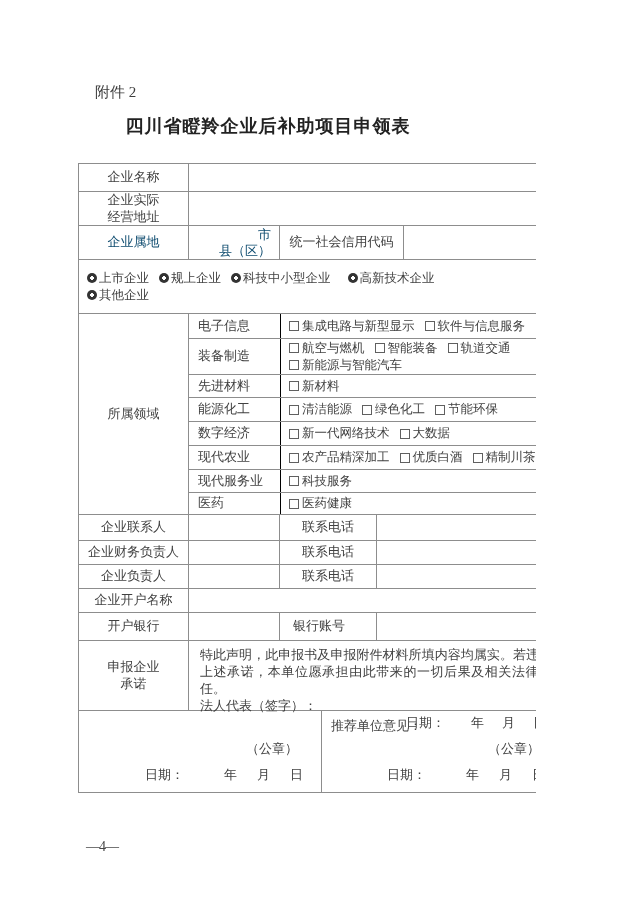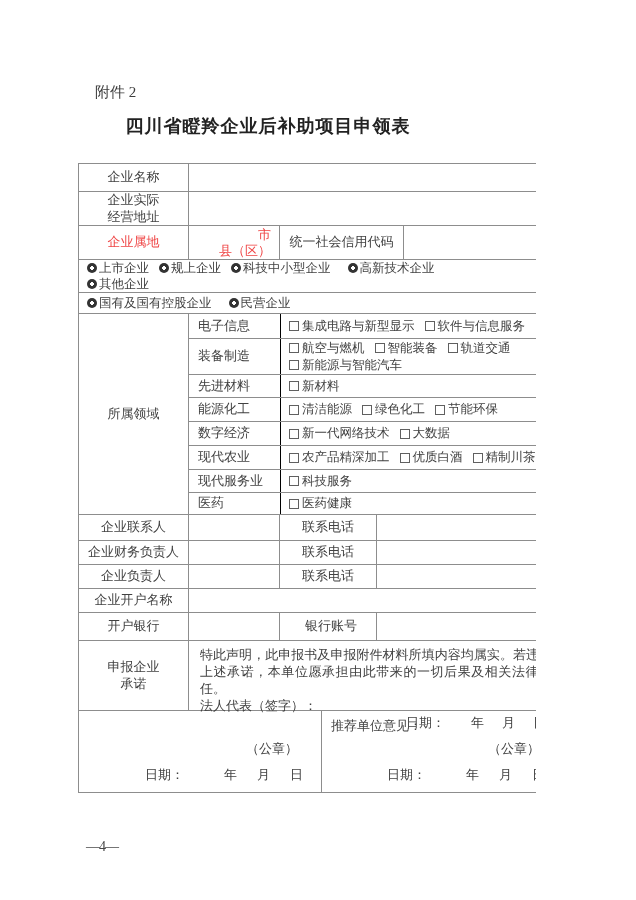--- a/index.html
+++ b/index.html
@@ -16,42 +16,42 @@
   .c{box-sizing:border-box;border-left:1px solid #8d8d8d;display:flex;align-items:center;
      justify-content:center;font-size:13px;line-height:1.3;text-align:center;}
   .row > .c:first-child{border-left:none;}
 
   .w109{width:109px;flex:none;}.w91{width:91px;flex:none;}.w97{width:97px;flex:none;}
   .w124{width:124px;flex:none;}.w242{width:242px;flex:none;}.grow{flex:1;min-width:0;}
   .h27{height:27px;}.h34{height:34px;}.h54{height:54px;}.h32{height:32px;}.h22{height:22px;}
   .h24{height:24px;}.h36{height:36px;}.h23{height:23px;}.h26{height:26px;}.h28{height:28px;}
   .h70{height:70px;}.h82{height:82px;}
 
-  .red{color:#ef4444;}
+  .red{color:#0c4a6e;}
   .lbl2{display:flex;flex-direction:column;align-items:center;}
   .terr{flex-direction:column;align-items:flex-end;justify-content:center;
         padding-right:8px;line-height:16px;}
 
   .col{flex-direction:column;align-items:stretch;justify-content:flex-start;padding:0;}
   .subrow{display:flex;box-sizing:border-box;border-top:1px solid #8d8d8d;}
   .col > .subrow:first-child{border-top:none;}
   .cat{width:91px;flex:none;box-sizing:border-box;display:flex;align-items:center;
        justify-content:flex-start;padding-left:9px;font-size:13px;text-align:left;}
   .optcell{flex:1;min-width:0;box-sizing:border-box;border-left:1px solid #000000;display:flex;
            align-items:center;flex-wrap:wrap;align-content:center;padding:1px 4px 1px 8px;text-align:left;}
   .typecell{flex:1;min-width:0;box-sizing:border-box;display:flex;align-items:center;flex-wrap:wrap;
             align-content:center;padding:1px 4px 1px 8px;text-align:left;}
   .opt{display:inline-flex;align-items:center;margin-right:10px;font-size:12.5px;white-space:nowrap;}
   .opt.gapwide{margin-right:17px;}
   .cbx{width:8px;height:8px;border:1px solid #606060;background:#fff;margin-right:3px;flex:none;}
   .rdo{width:10px;height:10px;border-radius:50%;margin-right:2px;flex:none;
        background:radial-gradient(circle,#ffffff 0 1.6px,#333333 1.7px);}
   .wbreak{width:100%;height:0;}
 
-  .leftpad{justify-content:flex-start;padding-left:25px;text-align:left;}
+  .leftpad{justify-content:flex-start;padding-left:13px;text-align:left;}
 
   .decl{flex:1;min-width:0;box-sizing:border-box;border-left:1px solid #8d8d8d;display:block;
         padding:5px 11px 3px 11px;font-size:13px;line-height:17px;text-align:left;}
   .decl .stmt{text-align:justify;}
   .dateline{text-align:right;padding-right:6px;}
   .g26{margin-left:26px;}.g18{margin-left:18px;}
 
   .op{box-sizing:border-box;display:flex;flex-direction:column;align-items:stretch;
       justify-content:flex-start;padding:7px 10px 8px 9px;font-size:13px;text-align:left;}
   .op .seal{text-align:right;padding-right:13px;margin-top:auto;}
@@ -111,30 +111,20 @@
           <span class="opt">
               <span class="rdo"></span>
               <span>高新技术企业</span>
             </span>
           <span class="wbreak"></span>
           <span class="opt">
               <span class="rdo"></span>
               <span>其他企业</span>
             </span>
         </div>
-        <div class="subrow h22 typecell">
-          <span class="opt gapwide">
-              <span class="rdo"></span>
-              <span>国有及国有控股企业</span>
-            </span>
-          <span class="opt">
-              <span class="rdo"></span>
-              <span>民营企业</span>
-            </span>
-        </div>
       </div>
     </div>
 
     <div class="row">
       <div class="c w109">所属领域</div>
       <div class="c grow col">
 
         <div class="subrow h24">
           <div class="cat">电子信息</div>
           <div class="optcell">

